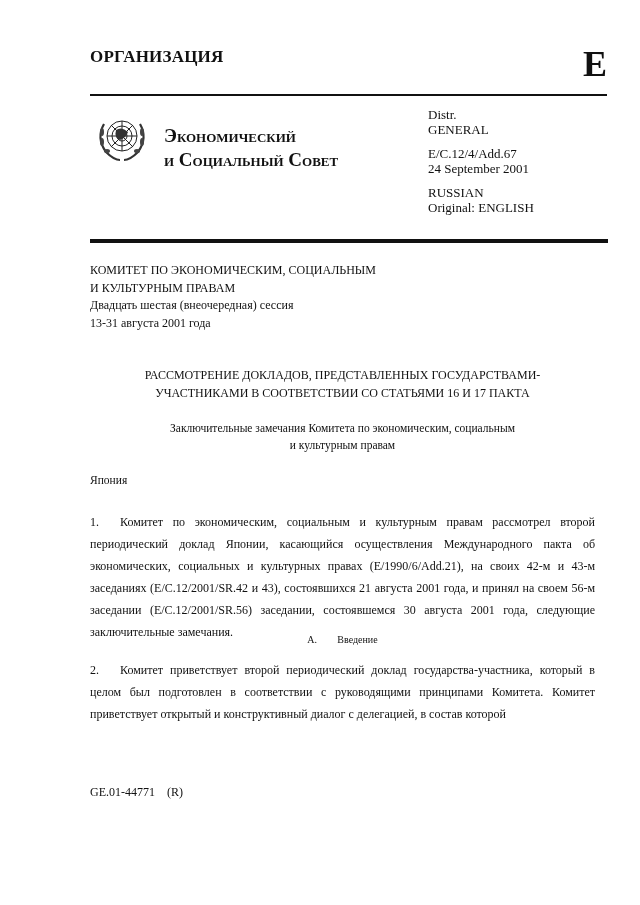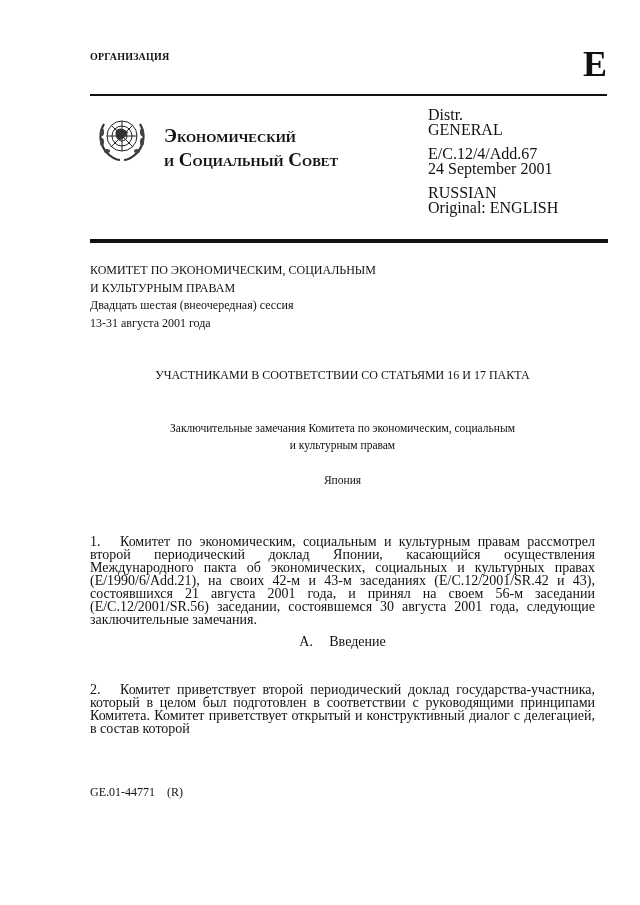--- a/index.html
+++ b/index.html
@@ -1,35 +1,35 @@
 <!DOCTYPE html>
 <html><head>
   <meta charset="utf-8">
   <style>
     html, body { margin: 0; padding: 0; background: #ffffff; }
     body { width: 640px; height: 905px; position: relative; overflow: hidden;
       font-family: "Liberation Serif", "DejaVu Serif", serif; color: #111; }
     .abs { position: absolute; }
-    .org { left: 90px; top: 48px; font-weight: bold; font-size: 10px; line-height: 17px; letter-spacing: 0.2px; }
+    .org { left: 90px; top: 48px; font-weight: bold; font-size: 17px; line-height: 17px; letter-spacing: 0.2px; }
     .lang { left: 583px; top: 44px; font-weight: bold; font-size: 36px; line-height: 40px; }
     .rule-thin { left: 90px; top: 94px; width: 517px; height: 2px; background: #111; }
     .emblem { left: 94px; top: 110px; width: 56px; height: 56px; }
     .council { left: 164px; top: 124px; font-weight: bold; font-size: 19px; line-height: 24px; font-variant: small-caps; }
-    .distr { left: 428px; top: 108px; font-size: 16px; line-height: 14.5px; }
+    .distr { left: 428px; top: 108px; font-size: 13px; line-height: 14.5px; }
     .distr .gap { height: 10px; }
     .rule-thick { left: 90px; top: 239px; width: 518px; height: 4px; background: #111; }
     .committee { left: 90px; top: 262px; font-size: 12px; line-height: 17.5px; }
     .title { left: 90px; top: 366px; width: 505px; text-align: center; font-size: 12px; line-height: 18px; }
     .subtitle { left: 90px; top: 420px; width: 505px; text-align: center; font-size: 11.5px; line-height: 17px; }
-    .country { left: 90px; top: 474px; width: 505px; text-align: center; font-size: 11.5px; }
-    .para { left: 90px; width: 505px; font-size: 14px; line-height: 13px; text-align: justify; margin-top: 24px; }
+    .country { left: 90px; top: 474px; width: 505px; text-align: left; font-size: 11.5px; }
+    .para { left: 90px; width: 505px; font-size: 12px; line-height: 22px; text-align: justify; }
     .p1 { top: 511px; }
     .p2 { top: 659px; }
     .num { display: inline-block; width: 30px; }
-    .section { left: 90px; top: 634px; width: 505px; text-align: center; font-size: 14px; }
+    .section { left: 90px; top: 634px; width: 505px; text-align: center; font-size: 10px; }
     .section .letter { display: inline-block; width: 30px; text-align: left; }
     .footer { left: 90px; top: 785px; font-size: 12px; }
   </style>
 </head>
 <body>
 
 <div class="abs org">
   <div>ОРГАНИЗАЦИЯ</div>
 </div>
 <div class="abs lang">E</div>
@@ -81,20 +81,21 @@
 <div class="abs rule-thick"></div>
 
 <div class="abs committee">
   <div>КОМИТЕТ ПО ЭКОНОМИЧЕСКИМ, СОЦИАЛЬНЫМ</div>
   <div>И КУЛЬТУРНЫМ ПРАВАМ</div>
   <div>Двадцать шестая (внеочередная) сессия</div>
   <div>13-31 августа 2001 года</div>
 </div>
 
 <div class="abs title">
+  <div>РАССМОТРЕНИЕ ДОКЛАДОВ, ПРЕДСТАВЛЕННЫХ ГОСУДАРСТВАМИ-</div>
   <div>УЧАСТНИКАМИ В СООТВЕТСТВИИ СО СТАТЬЯМИ 16 И 17 ПАКТА</div>
 </div>
 
 <div class="abs subtitle">
   <div>Заключительные замечания Комитета по экономическим, социальным</div>
   <div>и культурным правам</div>
 </div>
 
 <div class="abs country">Япония</div>
 

